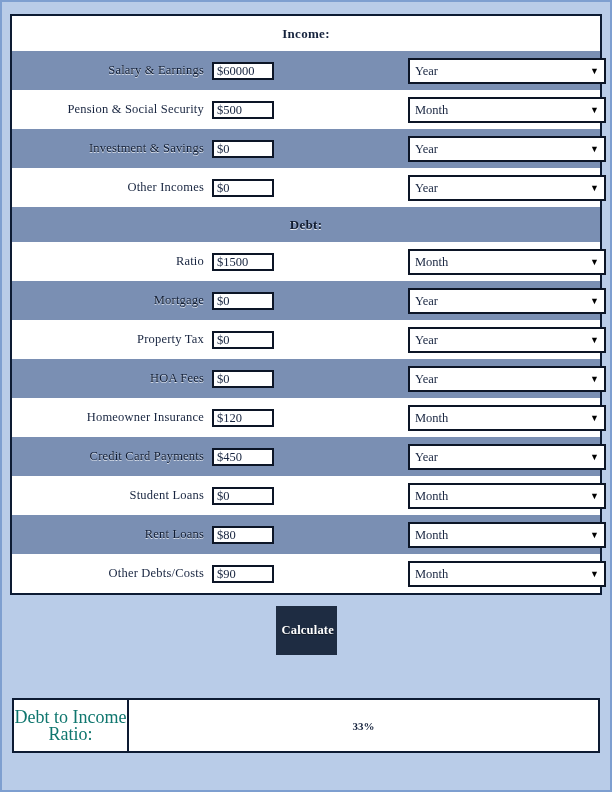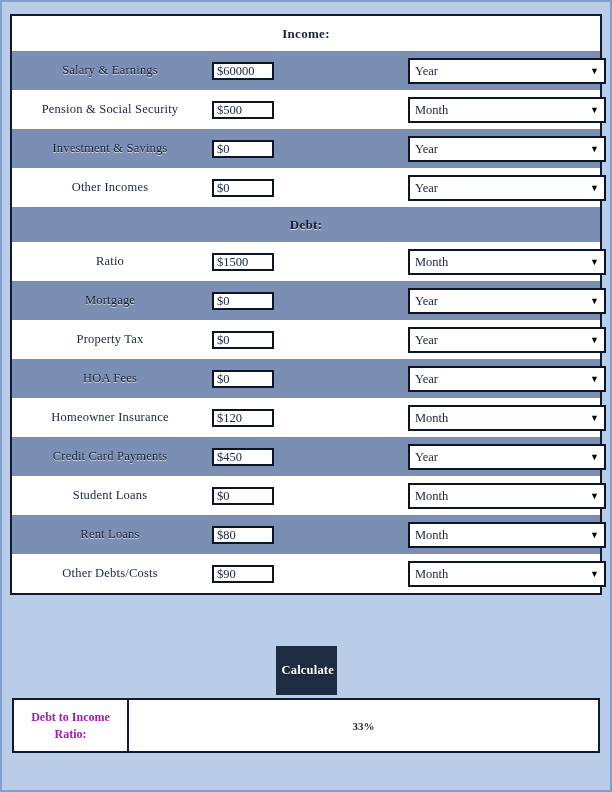--- a/index.html
+++ b/index.html
@@ -40,21 +40,21 @@
   }
 
   tr.row-alt { background: #7a8fb3; }
   tr.row-plain { background: #ffffff; }
 
   tr.data-row { height: 39px; }
   tr.section-row { height: 35px; }
 
   td.label-cell {
     width: 262px;
-    text-align: center;
+    text-align: right;
     font-size: 12.5px;
     color: #17243f;
     letter-spacing: 0.2px;
     text-shadow: 0 1px 0 rgba(255,255,255,0.55);
   }
   tr.row-alt td.label-cell {
     color: #111d33;
     text-shadow: 0 1px 0 rgba(255,255,255,0.75);
   }
   td.section-cell {
@@ -116,21 +116,20 @@
   
   .calc-zone {
     position: absolute;
     left: 8px;
     top: 592px;
     width: 592px;
     height: 72px;
     display: flex;
     align-items: center;
     justify-content: center;
-    margin-top: 40px;
   }
   .calc-button {
     width: 61px;
     height: 49px;
     background: #1e2c42;
     color: #ffffff;
     border: none;
     font-family: "Liberation Serif", "DejaVu Serif", serif;
     font-size: 12.5px;
     font-weight: bold;
@@ -157,23 +156,23 @@
   table.result-table td {
     padding: 0;
     height: 51px;
     vertical-align: middle;
     text-align: center;
     background: #ffffff;
   }
   td.result-label {
     width: 113px;
     border-right: 2px solid #0d1b33;
-    font-size: 12px;
-    font-weight: bold;
-    color: #a21caf;
+    font-size: 18px;
+    font-weight: normal;
+    color: #0f766e;
     line-height: 17px;
     text-shadow: 0 1px 0 rgba(255,255,255,0.6);
   }
   td.result-value {
     font-size: 11px;
     font-weight: bold;
     color: #16233d;
     text-shadow: 0 1px 0 rgba(255,255,255,0.6);
   }
 </style>

